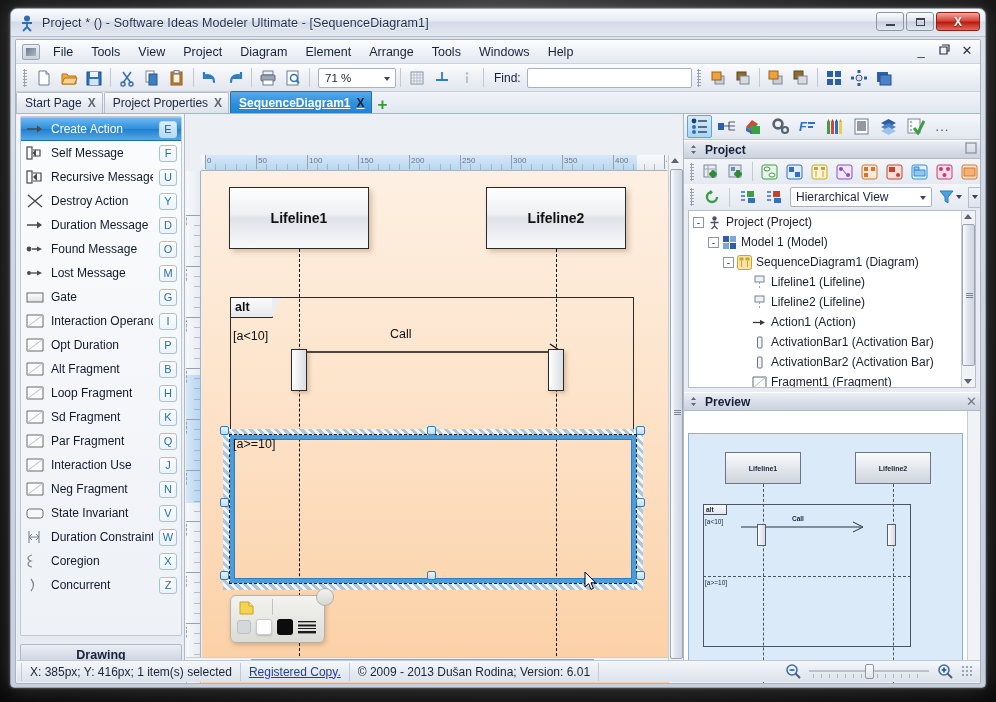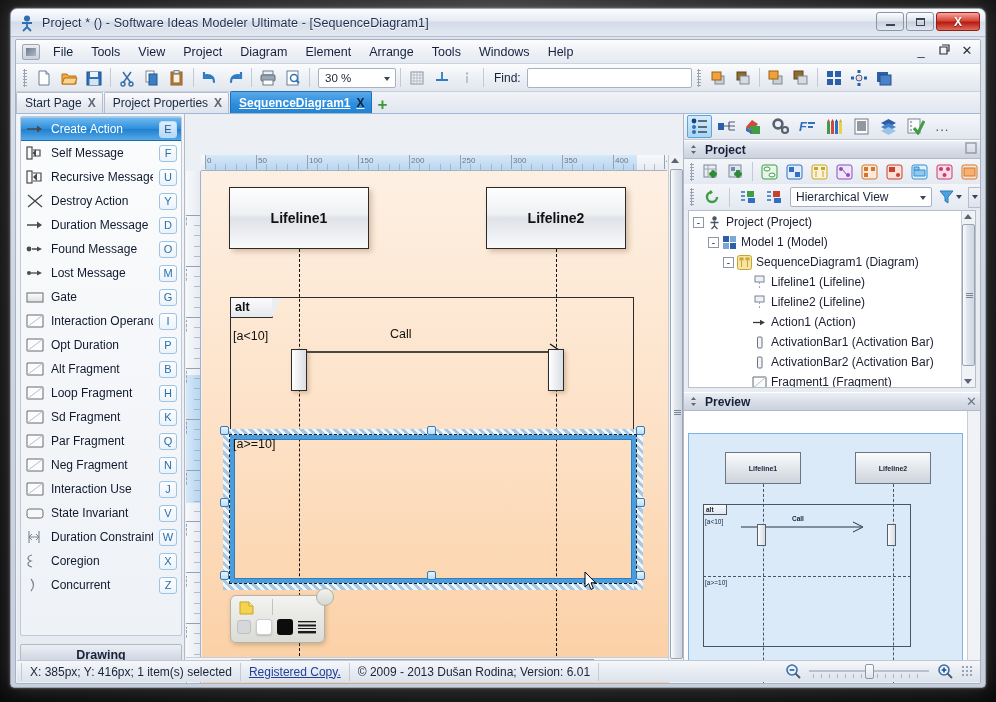--- a/index.html
+++ b/index.html
@@ -506,21 +506,21 @@
         <div class="tb-btn">
           <svg width="18" height="18" viewBox="0 0 18 18">
               <rect x="3" y="2" width="11" height="14" fill="#fdfefe" stroke="#6f7d8e"></rect>
               <circle cx="10" cy="9" r="3.5" fill="none" stroke="#2f72b8" stroke-width="1.5"></circle>
               <path d="M12.5 11.5 L15 14" stroke="#2f72b8" stroke-width="1.8"></path>
             </svg>
         </div>
         <div class="tb-sep"></div>
 
         <div class="zoom-combo">
-          <span>30 %</span>
+          <span>71 %</span>
           <div class="arrow"></div>
         </div>
         <div class="tb-sep"></div>
         <div class="tb-btn">
           <svg width="18" height="18" viewBox="0 0 18 18">
               <rect x="3" y="3" width="12" height="12" fill="#f3f5f8" stroke="#8792a2"></rect>
               <path d="M6 3v12M9 3v12M12 3v12M3 6h12M3 9h12M3 12h12" stroke="#a7b1bf" stroke-width=".8"></path>
             </svg>
         </div>
         <div class="tb-btn">
@@ -755,32 +755,32 @@
               <span class="pal-label">Par Fragment</span>
               <span class="pal-key">Q</span>
             </div>
             <div class="pal-row">
               <span class="pal-ico">
                 <svg width="19" height="16" viewBox="0 0 19 16">
                   <path d="M1 2 h16 v12 h-16 z" fill="#fbfcfd" stroke="#6b6b6b"></path>
                   <path d="M1 14 L17 2" stroke="#b9bfc8"></path>
                 </svg>
               </span>
+              <span class="pal-label">Interaction Use</span>
+              <span class="pal-key">J</span>
+            </div>
+            <div class="pal-row">
+              <span class="pal-ico">
+                <svg width="19" height="16" viewBox="0 0 19 16">
+                  <path d="M1 2 h16 v12 h-16 z" fill="#fbfcfd" stroke="#6b6b6b"></path>
+                  <path d="M1 14 L17 2" stroke="#b9bfc8"></path>
+                </svg>
+              </span>
               <span class="pal-label">Neg Fragment</span>
               <span class="pal-key">N</span>
-            </div>
-            <div class="pal-row">
-              <span class="pal-ico">
-                <svg width="19" height="16" viewBox="0 0 19 16">
-                  <path d="M1 2 h16 v12 h-16 z" fill="#fbfcfd" stroke="#6b6b6b"></path>
-                  <path d="M1 14 L17 2" stroke="#b9bfc8"></path>
-                </svg>
-              </span>
-              <span class="pal-label">Interaction Use</span>
-              <span class="pal-key">J</span>
             </div>
             <div class="pal-row">
               <span class="pal-ico">
                 <svg width="19" height="16" viewBox="0 0 19 16">
                   <rect x="1" y="4" width="16" height="9" rx="2.5" fill="#f7f8fa" stroke="#6b6b6b"></rect>
                 </svg>
               </span>
               <span class="pal-label">State Invariant</span>
               <span class="pal-key">V</span>
             </div>

